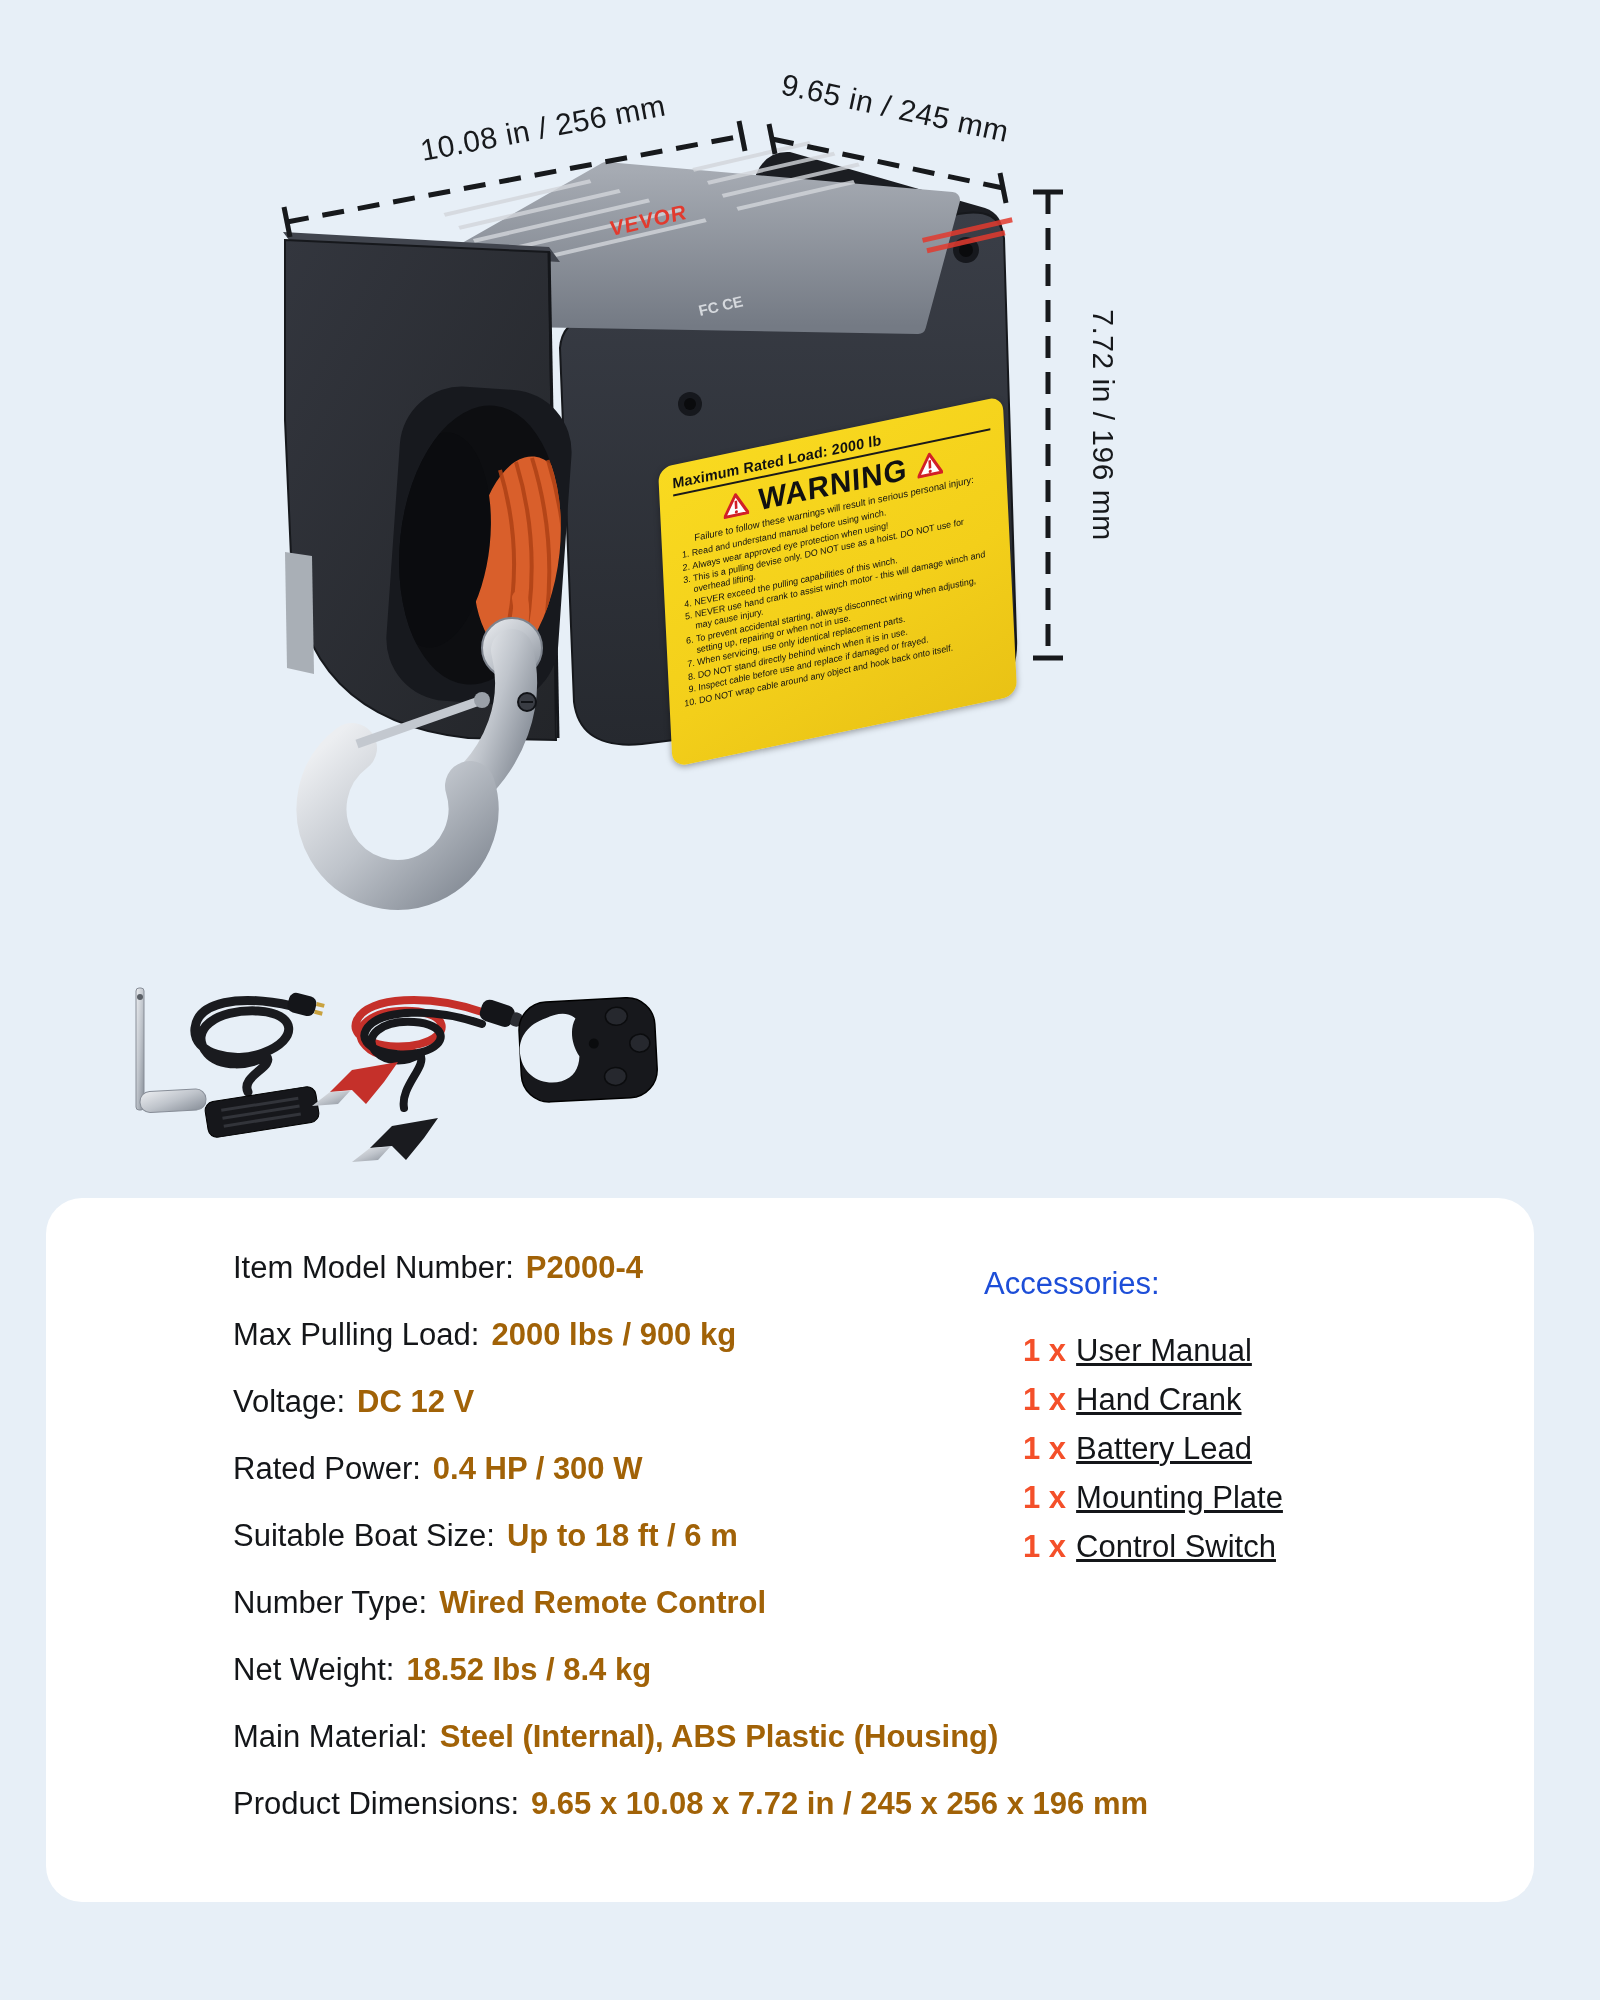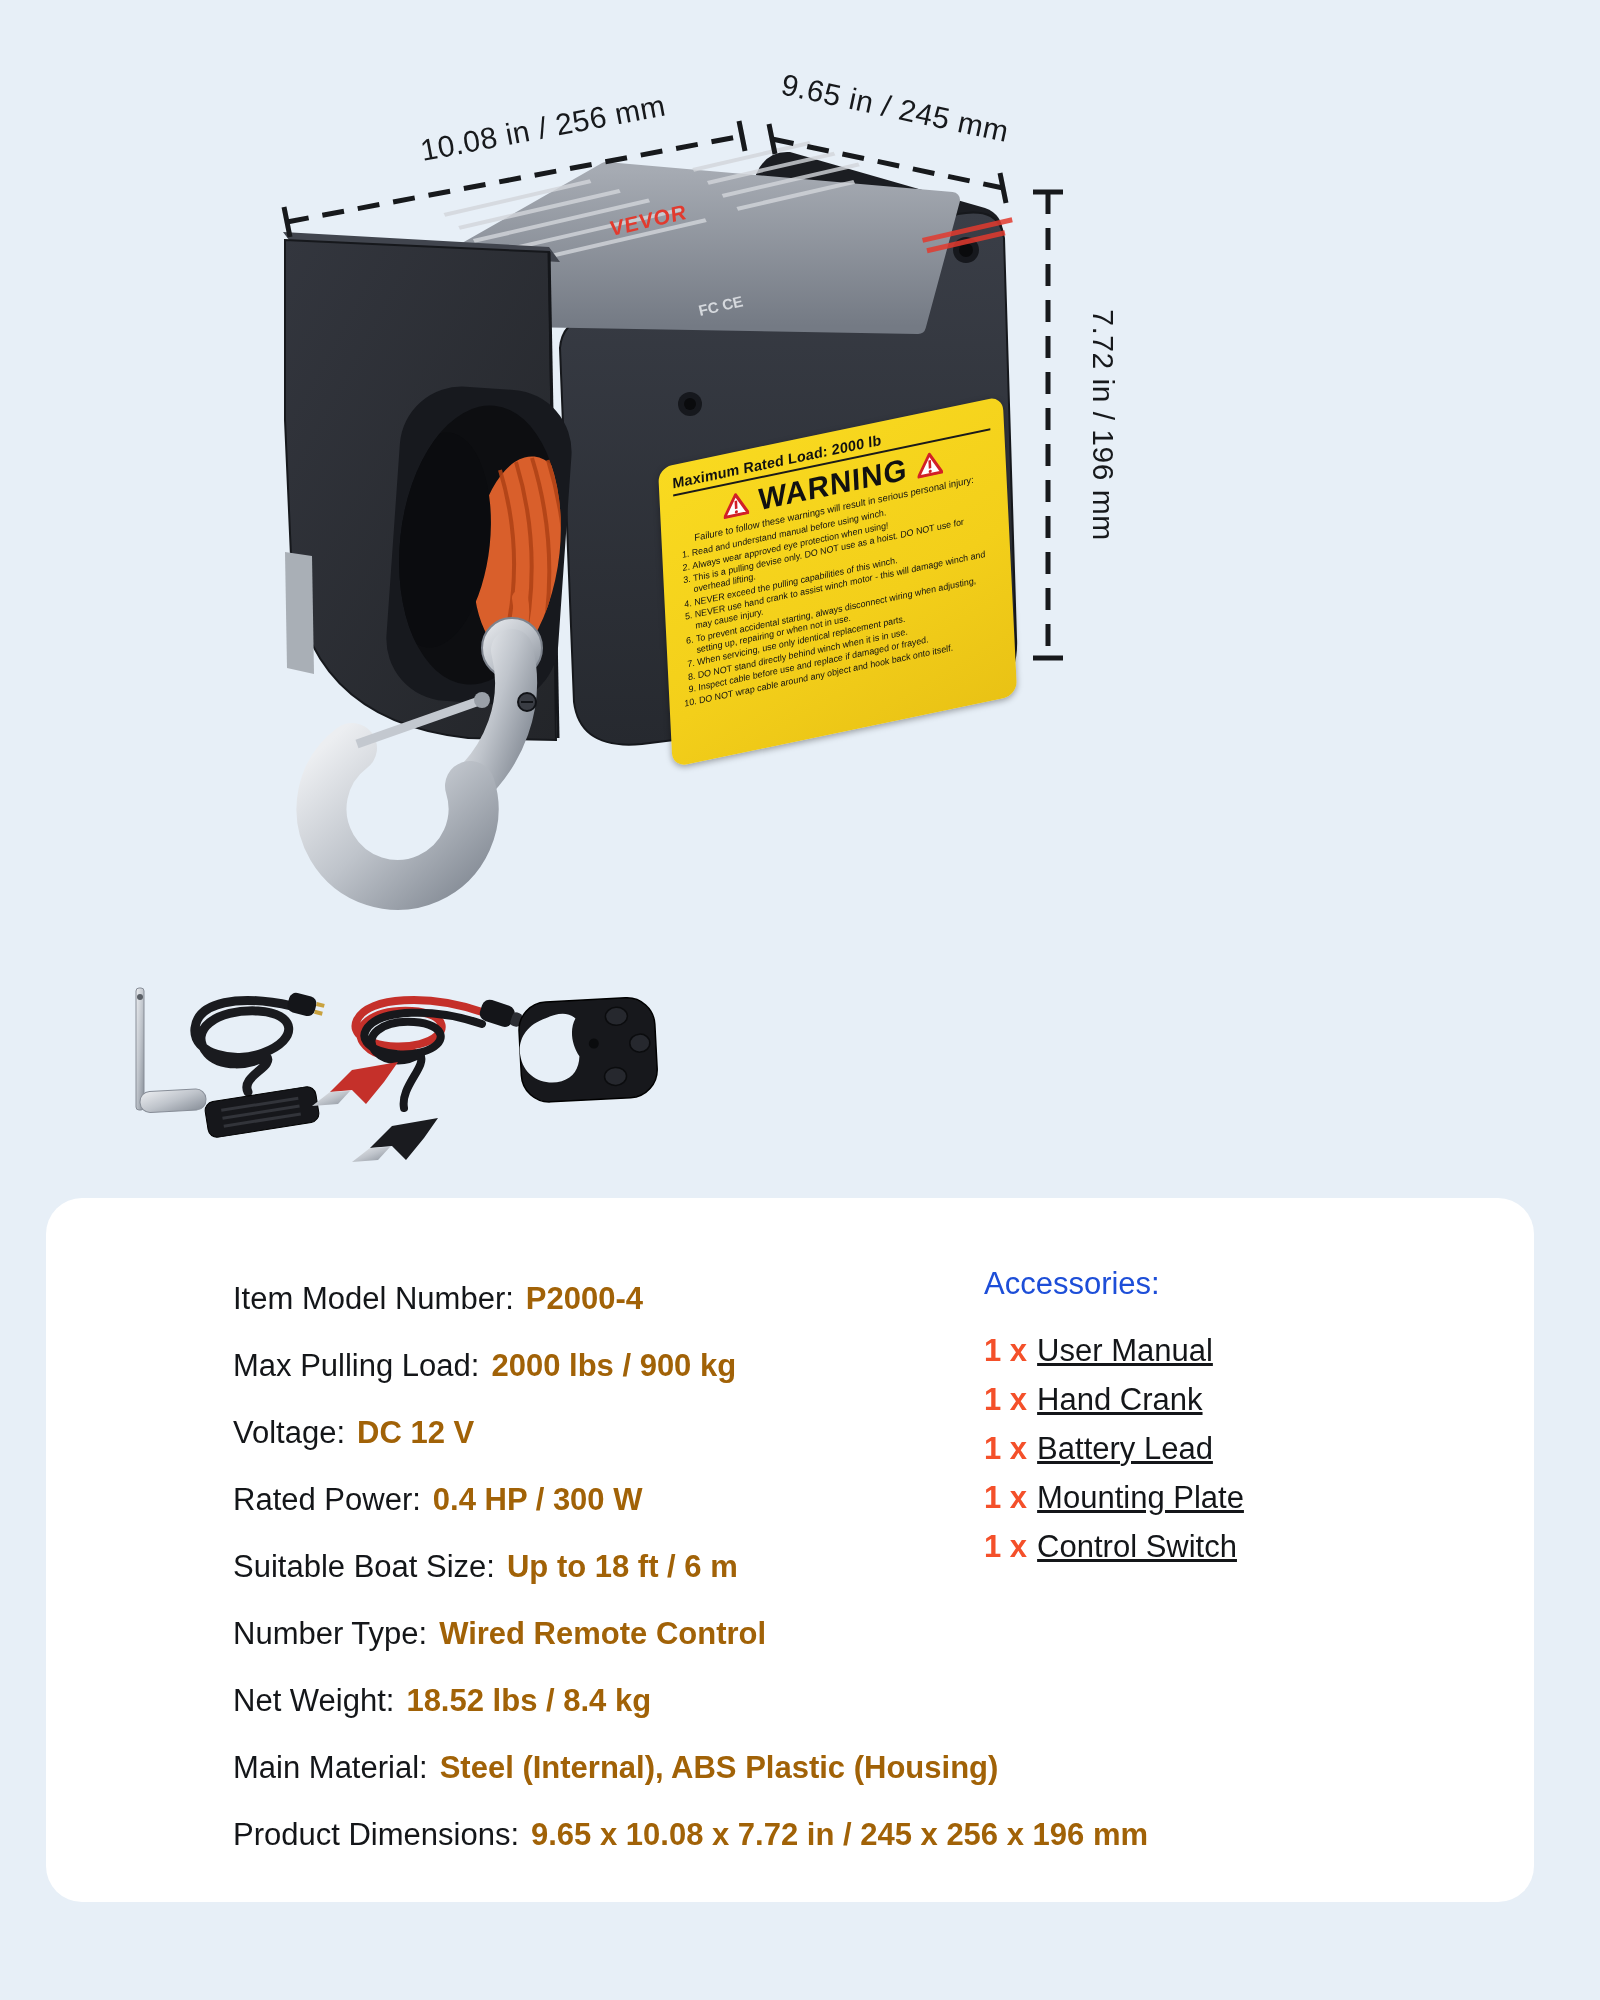--- a/index.html
+++ b/index.html
@@ -27,26 +27,26 @@
   .wl-title{font-size:30px;font-weight:900;letter-spacing:1px;}
   .wl-sub{font-size:9.5px;text-align:center;line-height:1.2;margin-top:1px;}
   .wl-list{margin:4px 0 0 0;padding:0 0 0 16px;font-size:9px;line-height:1.22;}
   .wl-list li{margin-bottom:1.5px;}
   
   .spec-card{
     position:absolute;left:46px;top:1198px;width:1488px;height:704px;
     background:#ffffff;border-radius:36px;
   }
   .spec-list{position:absolute;left:187px;top:52px;}
-  .spec-row{height:67px;display:flex;align-items:flex-end;white-space:nowrap;font-size:31px;}
+  .spec-row{height:67px;display:flex;align-items:flex-start;white-space:nowrap;font-size:31px;}
   .spec-label{color:#141619;}
   .spec-value{color:#a16207;font-weight:bold;margin-left:12px;}
   .acc-col{position:absolute;left:938px;top:52px;}
   .acc-title{height:67px;display:flex;align-items:center;font-size:31px;color:#1d4ed8;}
-  .acc-list{margin-top:9px;}
+  .acc-list{margin-top:9px;margin-left:39px;}
   .acc-item{height:49px;display:flex;align-items:center;white-space:nowrap;font-size:31px;}
   .acc-qty{color:#f4502a;font-weight:bold;}
   .acc-name{margin-left:10px;color:#141619;text-decoration:underline;}
   .tri{width:26px;height:24px;flex:0 0 auto;}
 </style>
 </head>
 <body>
 
 <svg class="scene" width="1600" height="1200" viewBox="0 0 1600 1200">
   <defs>

